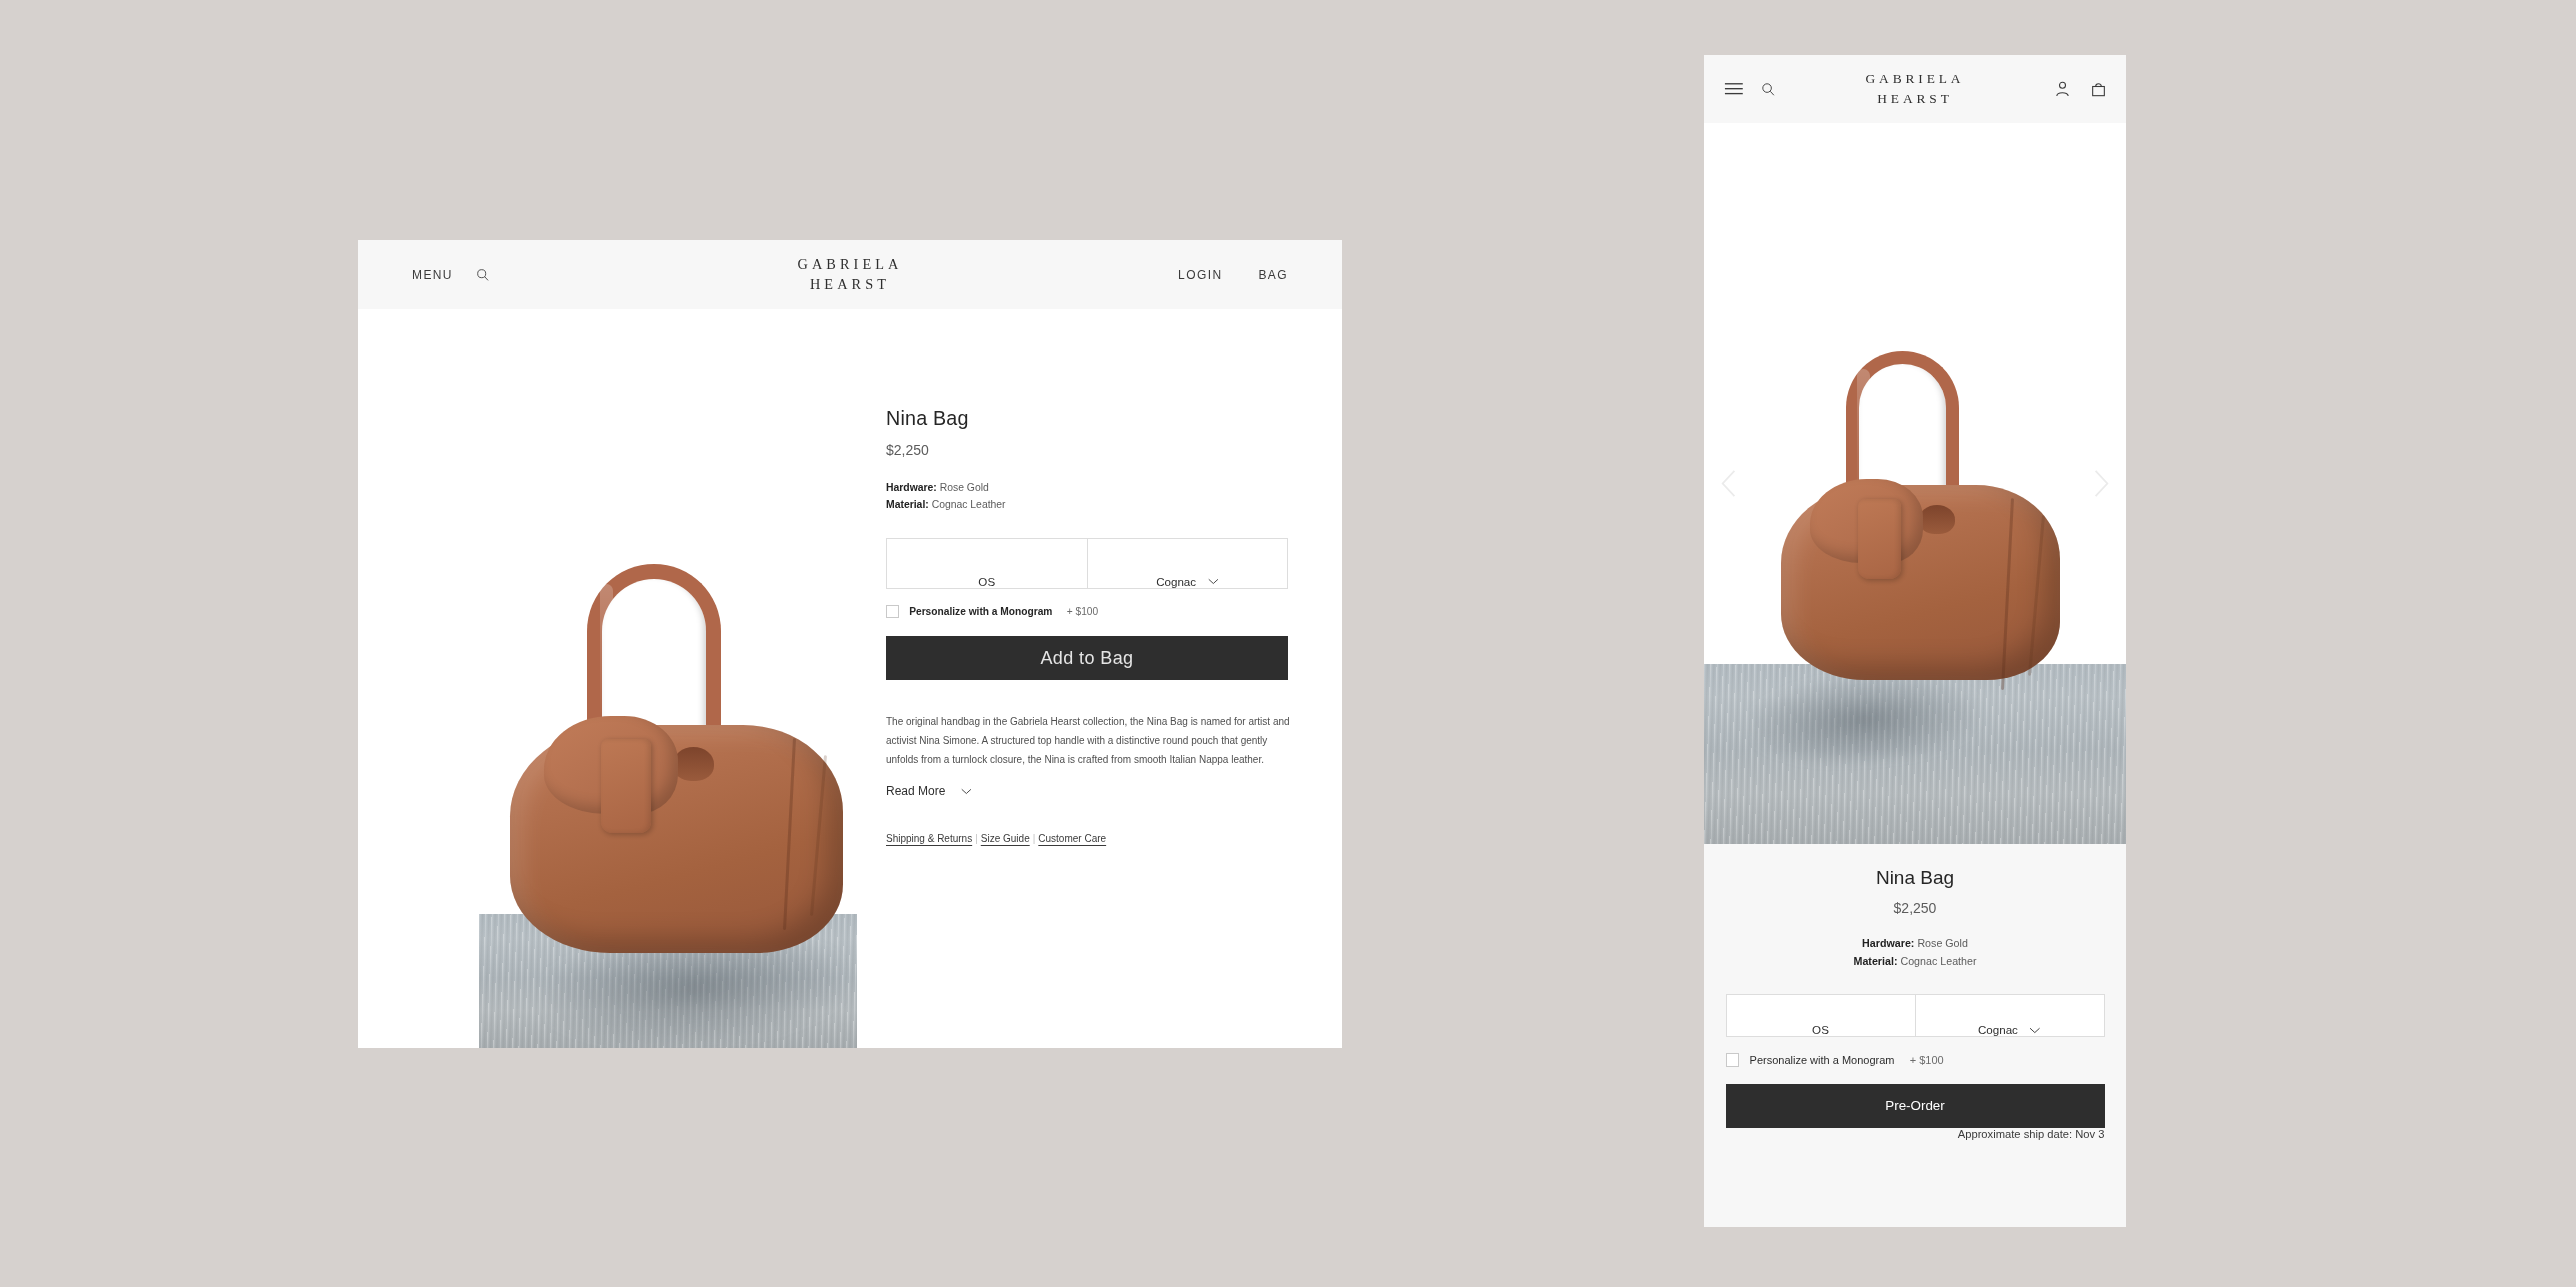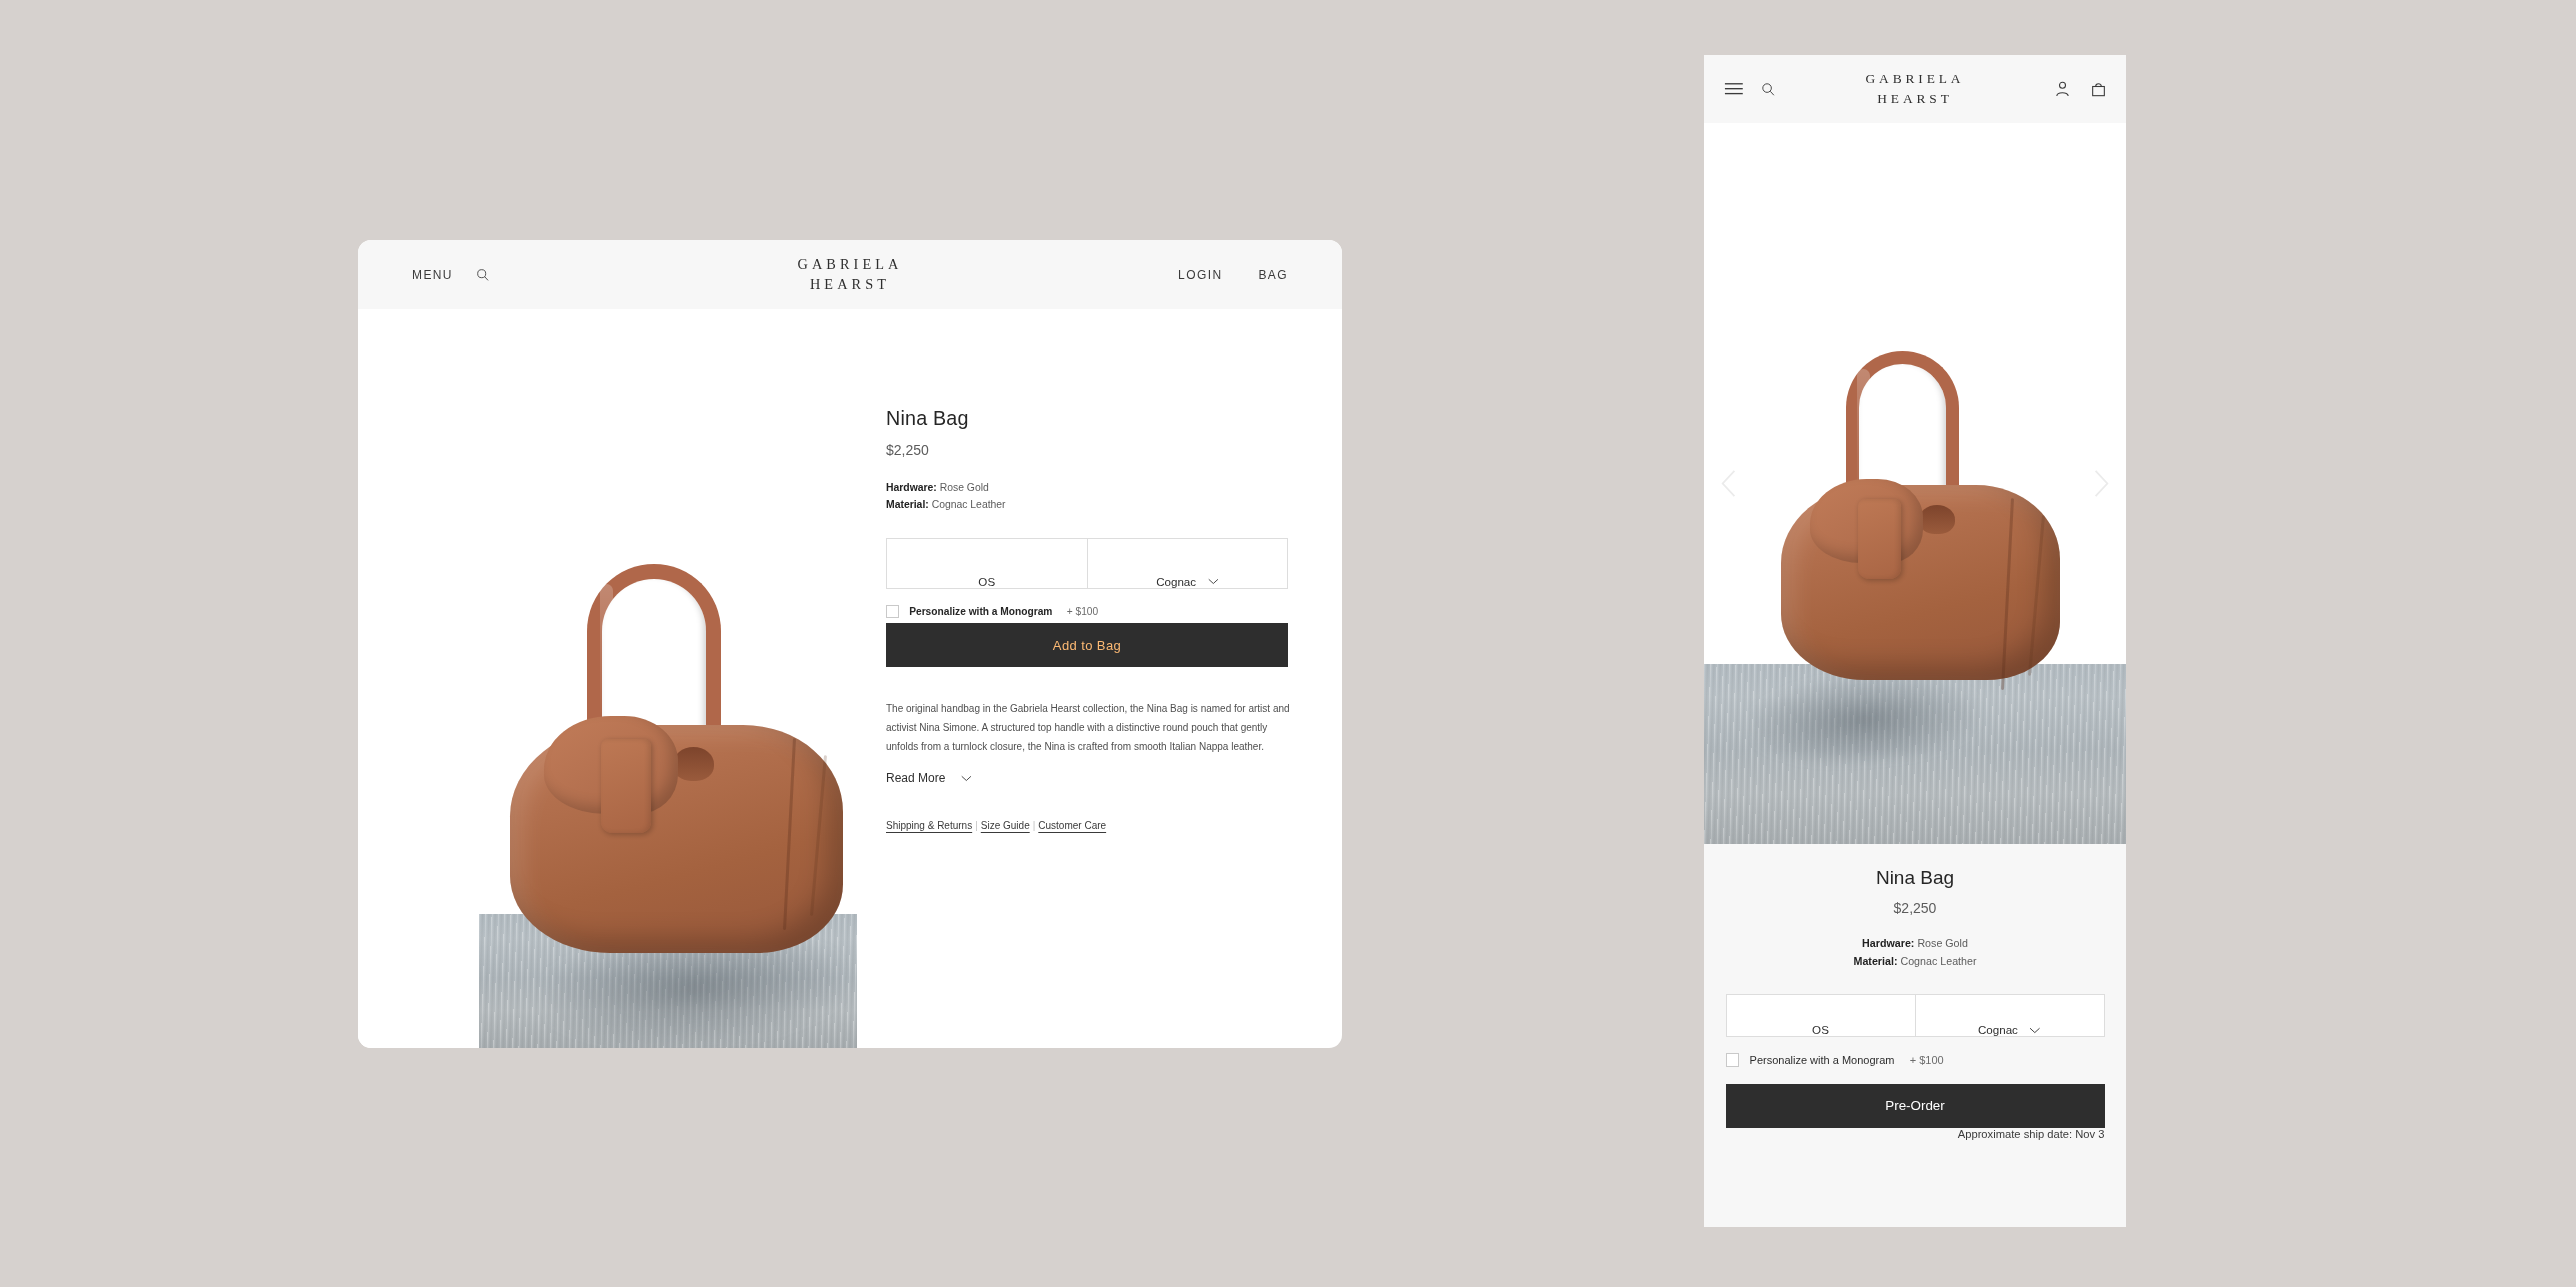--- a/index.html
+++ b/index.html
@@ -8,21 +8,21 @@
     background: #d6d1ce;
     font-family: "Liberation Sans", sans-serif;
     overflow: hidden;
   }
   .stage { position: relative; width: 2576px; height: 1288px; }
 
   
   .desktop {
     position: absolute; left: 358px; top: 240px;
     width: 984px; height: 808px;
-    background: #ffffff; overflow: hidden; border-radius: 13px;
+    background: #ffffff; overflow: hidden;
   }
   .d-header {
     height: 69px; background: #f7f7f7;
     display: flex; align-items: center; position: relative;
     padding: 0 54px;
   }
   .d-head-left { display: flex; align-items: center; gap: 23px; }
   .menu-label {
     font-size: 12px; letter-spacing: 1.4px; color: #3b3b3b; font-weight: 400;
   }
@@ -127,22 +127,22 @@
   .sel + .sel { border-left: 0.9px solid #dddddd; }
 
   .mono-row {
     margin-top: 16px; display: flex; align-items: center; gap: 9.8px;
   }
   .cbox { width: 13.4px; height: 13.4px; border: 0.9px solid #c9c9c9; background: #fff; }
   .mono-label { font-size: 10.2px; color: #262626; font-weight: 700; }
   .mono-price { font-size: 10.2px; color: #6b6b6b; margin-left: 4.5px; }
 
   .cta {
-    margin-top: 5px; width: 402px; height: 44px; background: #2e2e2e;
-    color: #fdba74; font-size: 13px; letter-spacing: 0.4px;
+    margin-top: 18px; width: 402px; height: 44px; background: #2e2e2e;
+    color: #e5e5e5; font-size: 18px; letter-spacing: 0.4px;
     display: flex; align-items: center; justify-content: center; cursor: pointer;
   }
 
   .p-desc {
     margin-top: 33px; width: 404px; font-size: 10px; line-height: 1.88;
     color: #4f4f4f;
   }
   .read-more {
     margin-top: 14.3px; display: inline-flex; align-items: center; gap: 16px;
     font-size: 12px; color: #2f2f2f; cursor: pointer;

